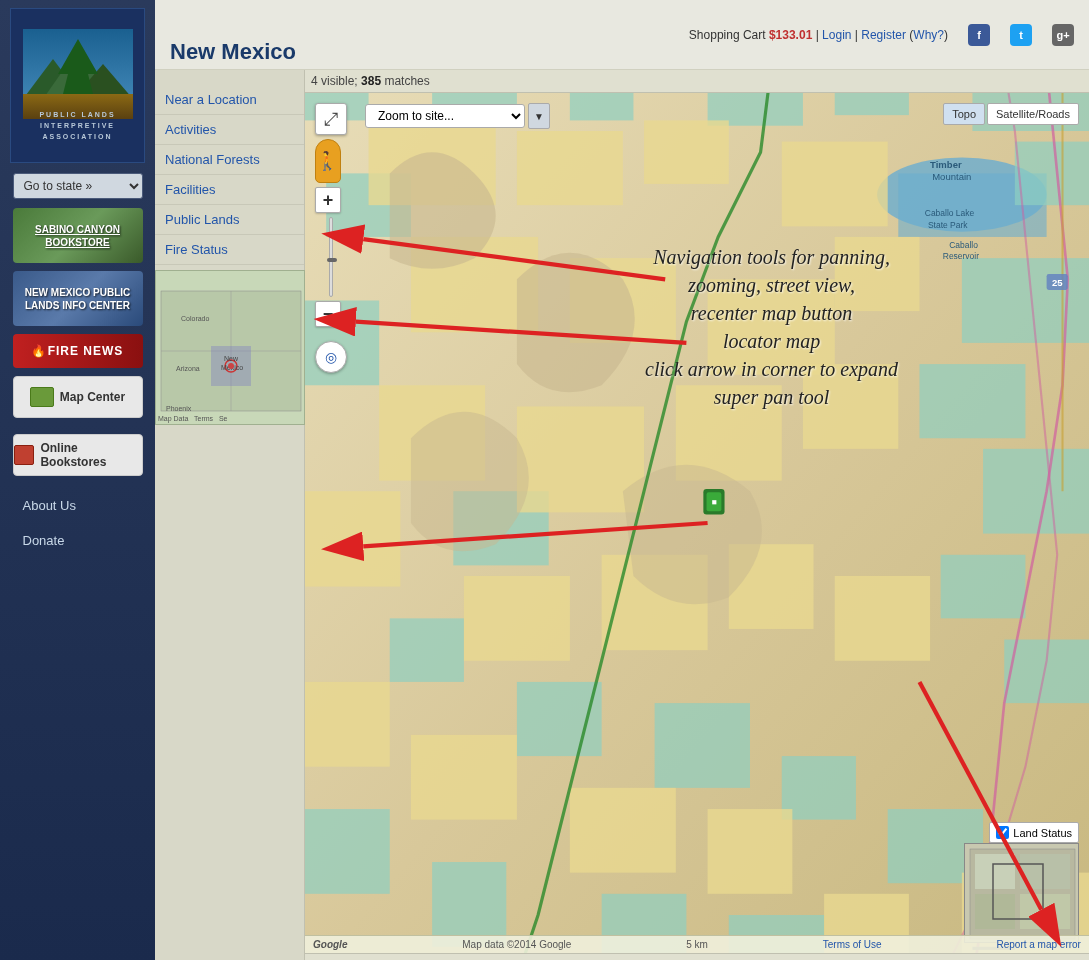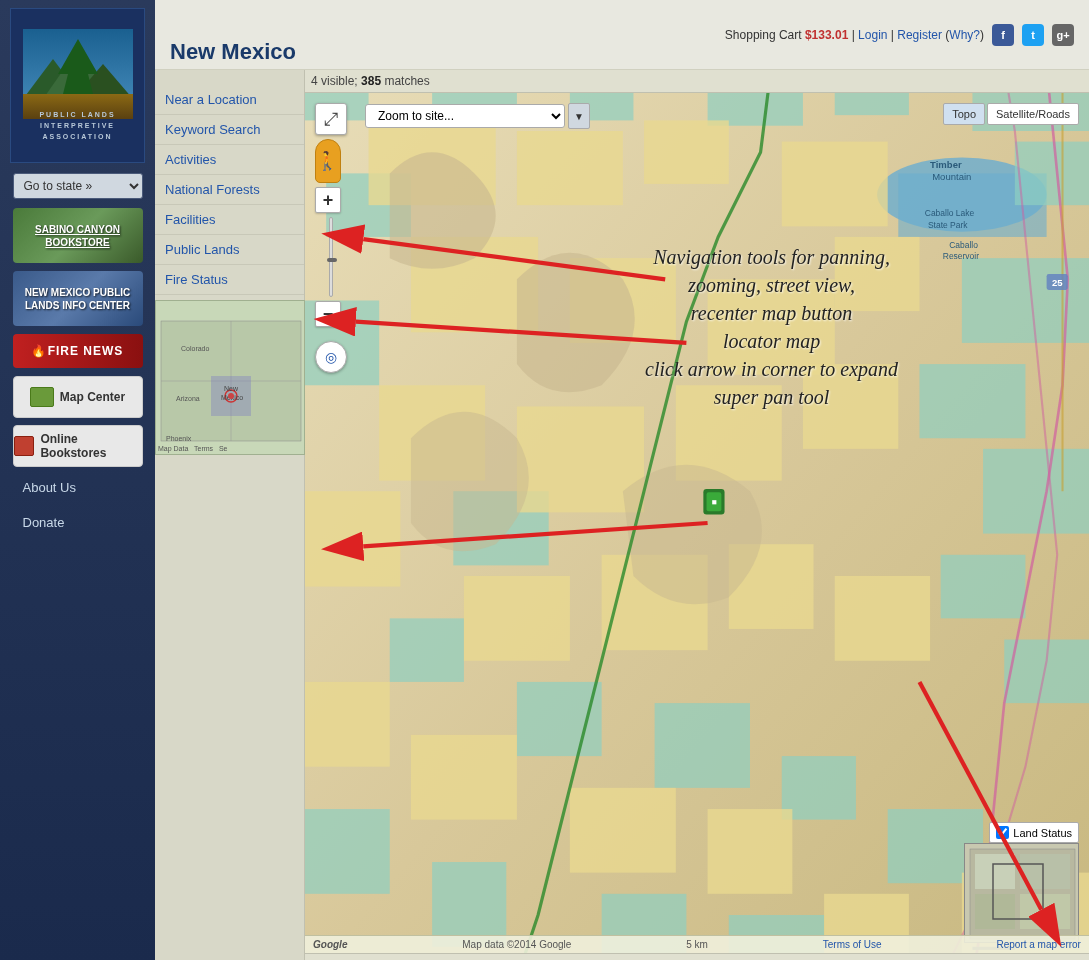--- a/index.html
+++ b/index.html
@@ -115,21 +115,21 @@
       background: #6a9a3a;
       border-radius: 2px;
       border: 1px solid #4a7a1a;
     }
 
     .online-bookstores-btn {
       width: 130px;
       height: 42px;
       background: #e8e8e8;
       border-radius: 4px;
-      margin: 3px auto;
+      margin: 12px auto;
       display: flex;
       align-items: center;
       justify-content: center;
       color: #333;
       font-size: 12px;
       font-weight: bold;
       cursor: pointer;
       border: 1px solid #ccc;
       gap: 6px;
     }
@@ -172,21 +172,21 @@
     }
     .page-title {
       font-size: 22px;
       font-weight: bold;
       color: #1a3a6a;
       margin-top: 35px;
     }
     .header-right {
       display: flex;
       align-items: center;
-      gap: 8px;
+      gap: 20px;
       font-size: 12px;
       color: #444;
     }
     .cart-info { color: #333; }
     .cart-amount { font-weight: bold; color: #c03030; }
     .header-link { color: #2255aa; text-decoration: none; cursor: pointer; }
     .social-icon {
       width: 22px;
       height: 22px;
       border-radius: 4px;
@@ -371,21 +371,21 @@
       align-items: center;
       gap: 3px;
       z-index: 10;
     }
     .zoom-select {
       padding: 3px 8px;
       font-size: 12px;
       border: 1px solid #aaa;
       border-radius: 3px;
       background: white;
-      width: 200px;
+      width: 160px;
       cursor: pointer;
     }
     .zoom-go-btn {
       width: 22px;
       height: 26px;
       background: #d0d8e0;
       border: 1px solid #aaa;
       border-radius: 2px;
       display: flex;
       align-items: center;
@@ -576,21 +576,20 @@
       <span class="social-icon gp-icon">g+</span>
     </div>
   </div>
 
 
   <div class="content-area">
 
     <div class="filter-panel">
       <div class="filter-header"></div>
       <a class="filter-link">Near a Location</a>
-      <a class="filter-link">Keyword Search</a>
       <a class="filter-link">Activities</a>
       <a class="filter-link">National Forests</a>
       <a class="filter-link">Facilities</a>
       <a class="filter-link">Public Lands</a>
       <a class="filter-link">Fire Status</a>
 
       <div class="mini-map">
         <svg width="150" height="155" viewBox="0 0 150 155">
           <rect width="150" height="155" fill="#c8d8b8"></rect>
 

